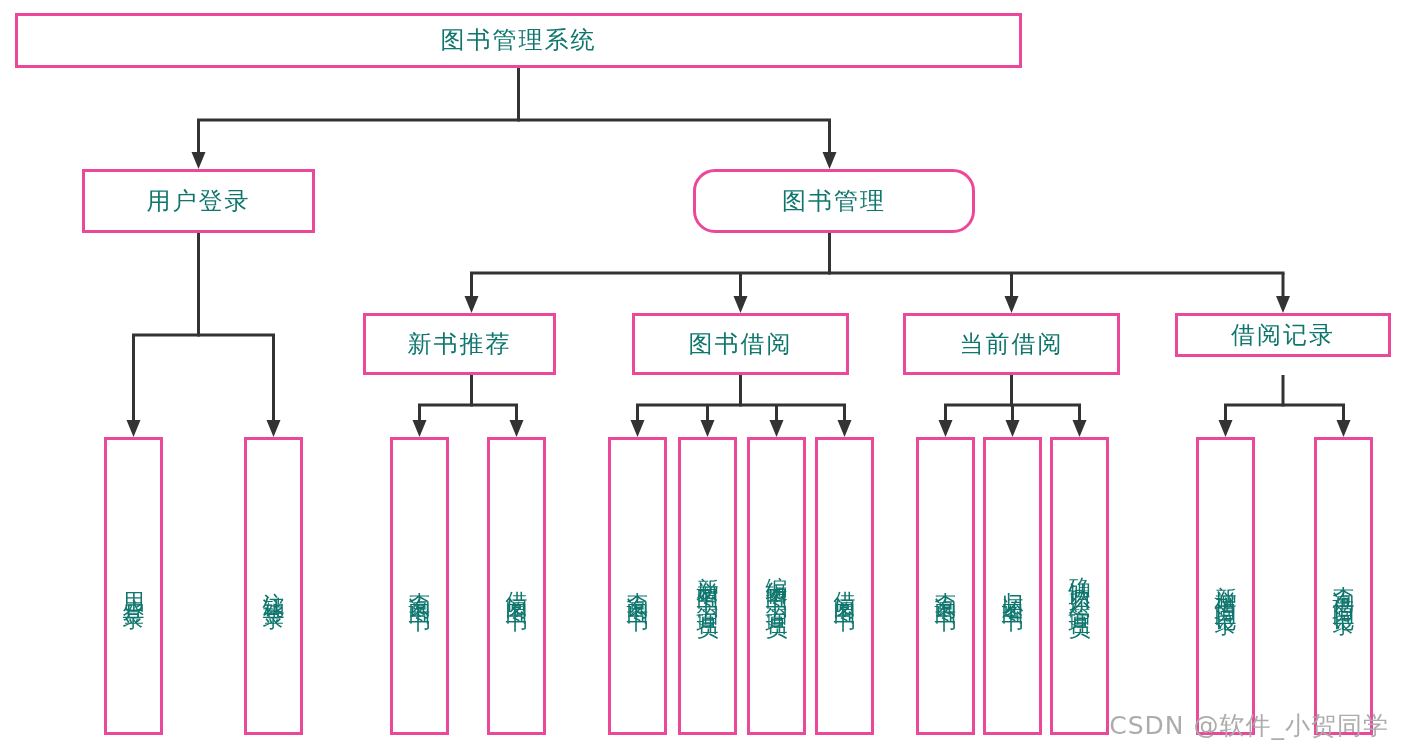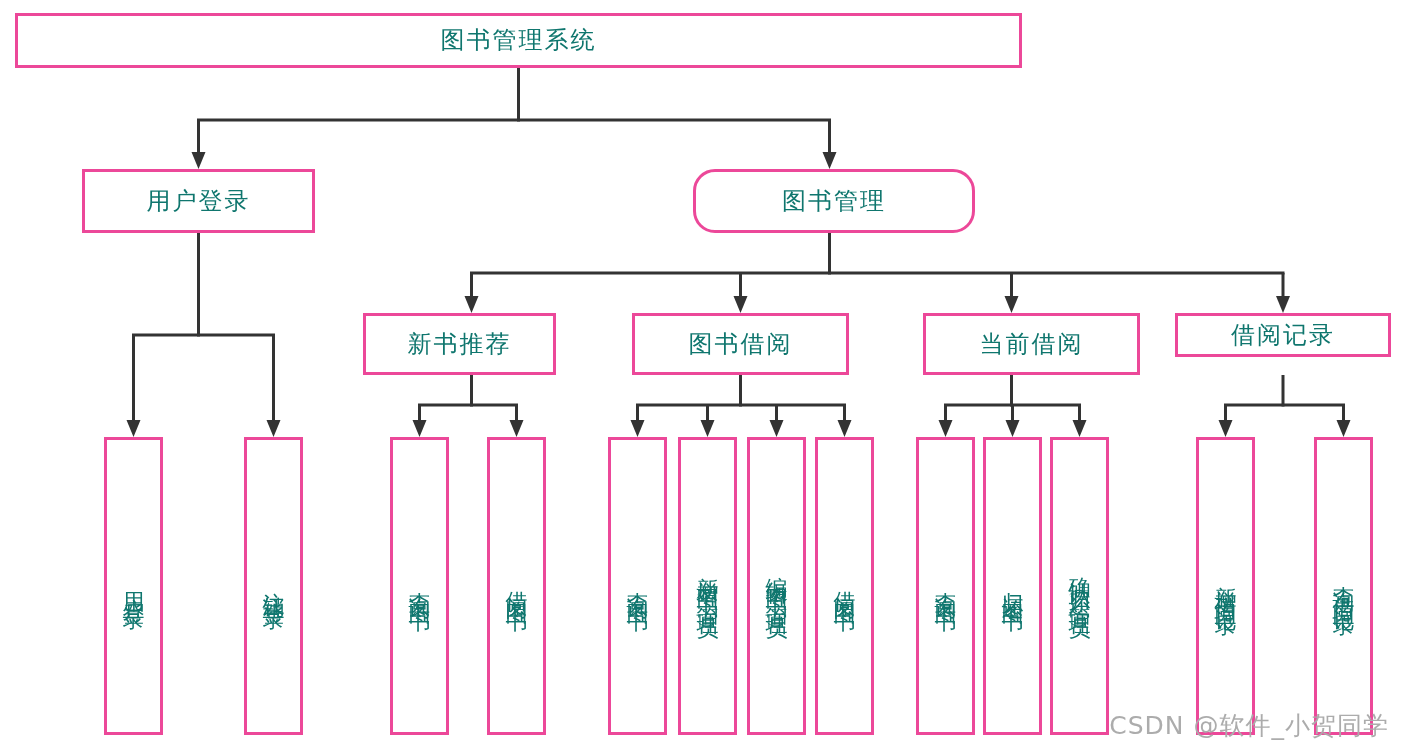--- a/index.html
+++ b/index.html
@@ -109,21 +109,21 @@
       <polygon points="1336.5,420 1350.5,420 1343.5,437" fill="#333333"></polygon>
     </svg>
 
   <div class="node hbox" style="left:15px; top:13px; width:1007px; height:55px;">图书管理系统</div>
 
   <div class="node hbox" style="left:82px; top:169px; width:233px; height:64px;">用户登录</div>
   <div class="node hbox" style="left:693px; top:169px; width:282px; height:64px;border-radius:22px;">图书管理</div>
 
   <div class="node hbox" style="left:363px; top:313px; width:193px; height:62px;">新书推荐</div>
   <div class="node hbox" style="left:632px; top:313px; width:217px; height:62px;">图书借阅</div>
-  <div class="node hbox" style="left:903px; top:313px; width:217px; height:62px;margin-left:20px;">当前借阅</div>
+  <div class="node hbox" style="left:903px; top:313px; width:217px; height:62px;">当前借阅</div>
   <div class="node hbox" style="left:1175px; top:313px; width:216px; height:44px;">借阅记录</div>
 
   <div class="node vbox" style="left:104px; top:437px; width:59px; height:298px;">用户登录</div>
   <div class="node vbox" style="left:244px; top:437px; width:59px; height:298px;">注销登录</div>
 
   <div class="node vbox" style="left:390px; top:437px; width:59px; height:298px;">查询图书</div>
   <div class="node vbox" style="left:487px; top:437px; width:59px; height:298px;">借阅图书</div>
 
   <div class="node vbox" style="left:608px; top:437px; width:59px; height:298px;">查询图书</div>
   <div class="node vbox" style="left:678px; top:437px; width:59px; height:298px;">新增图书（管理员）</div>

